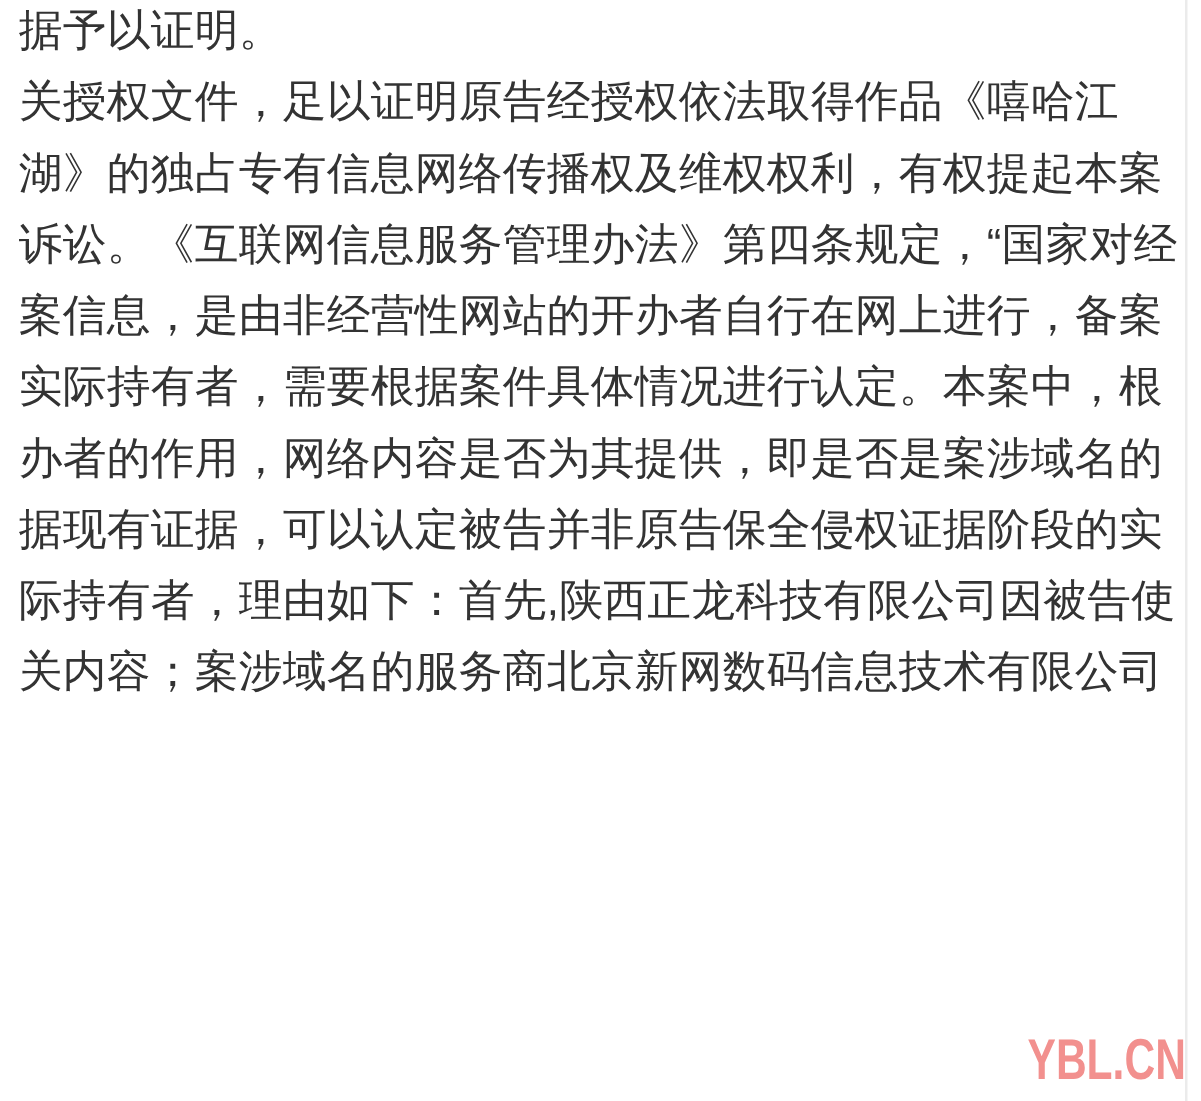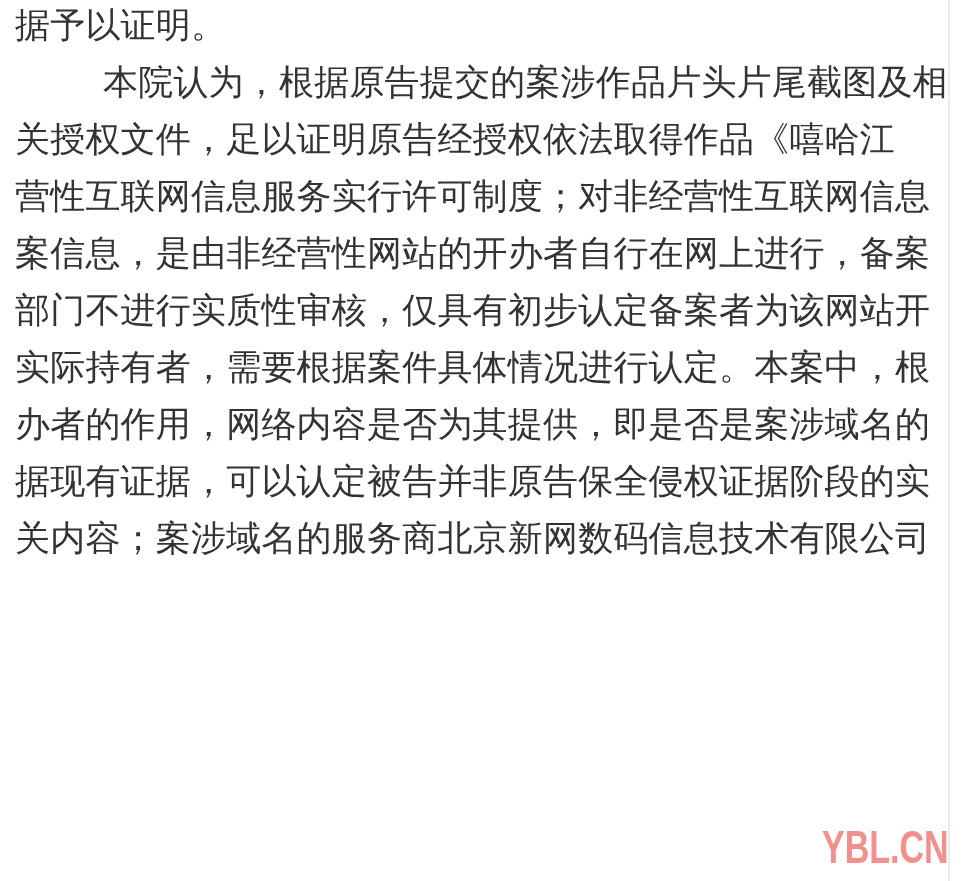--- a/index.html
+++ b/index.html
@@ -56,26 +56,26 @@
     height: 881px;
     background: #ebebeb;
     z-index: 1;
   }
 </style>
 </head>
 <body>
 
 <div class="doc">
   <div class="line">据予以证明。</div>
-  <div class="line indented">本院认为，根据原告提交的案涉作品片头片尾截图及相</div>
   <div class="line">关授权文件，足以证明原告经授权依法取得作品《嘻哈江</div>
-  <div class="line">营性互联网信息服务实行许可制度；对非经营性互联网信息</div>
+  <div class="line">湖》的独占专有信息网络传播权及维权权利，有权提起本案</div>
+  <div class="line">诉讼。《互联网信息服务管理办法》第四条规定，“国家对经</div>
   <div class="line">案信息，是由非经营性网站的开办者自行在网上进行，备案</div>
-  <div class="line">部门不进行实质性审核，仅具有初步认定备案者为该网站开</div>
   <div class="line">实际持有者，需要根据案件具体情况进行认定。本案中，根</div>
   <div class="line">办者的作用，网络内容是否为其提供，即是否是案涉域名的</div>
   <div class="line">据现有证据，可以认定被告并非原告保全侵权证据阶段的实</div>
+  <div class="line">际持有者，理由如下：首先,陕西正龙科技有限公司因被告使</div>
   <div class="line">关内容；案涉域名的服务商北京新网数码信息技术有限公司</div>
 </div>
 
 <div class="watermark">YBL.CN</div>
 
 <div class="edge-divider"></div>
 
 </body></html>

